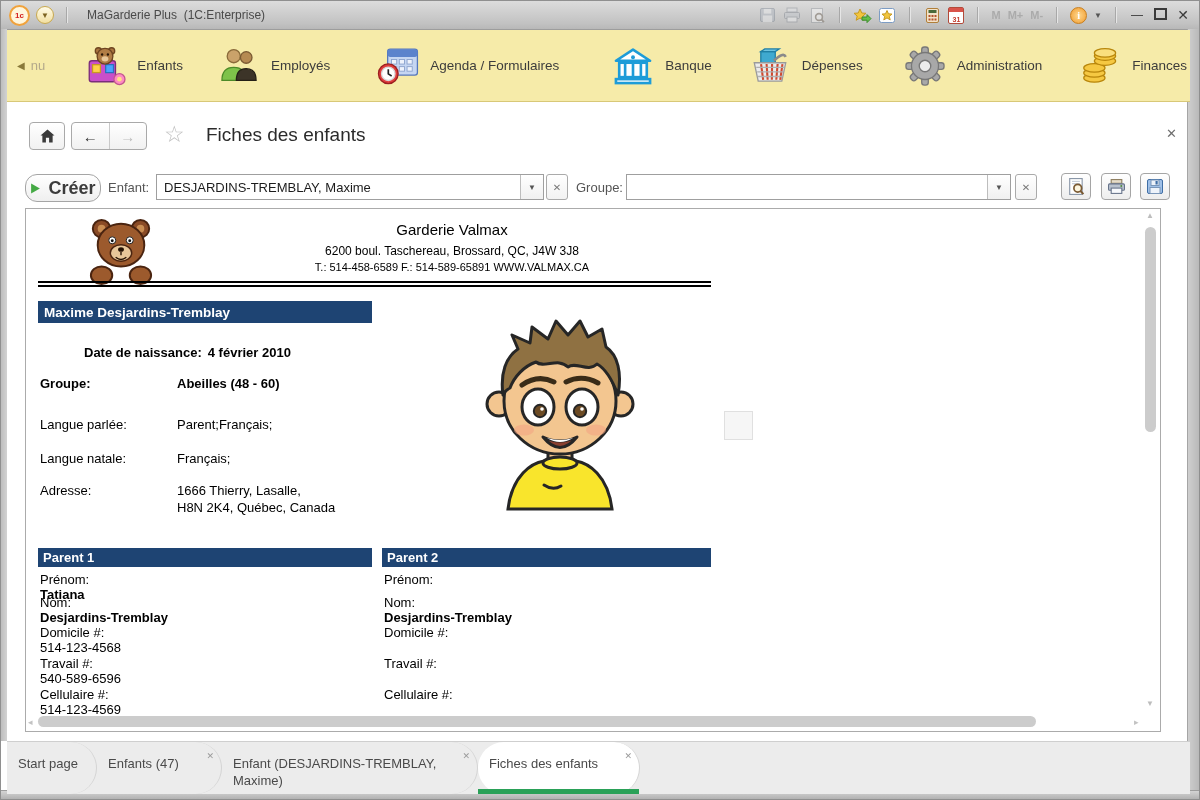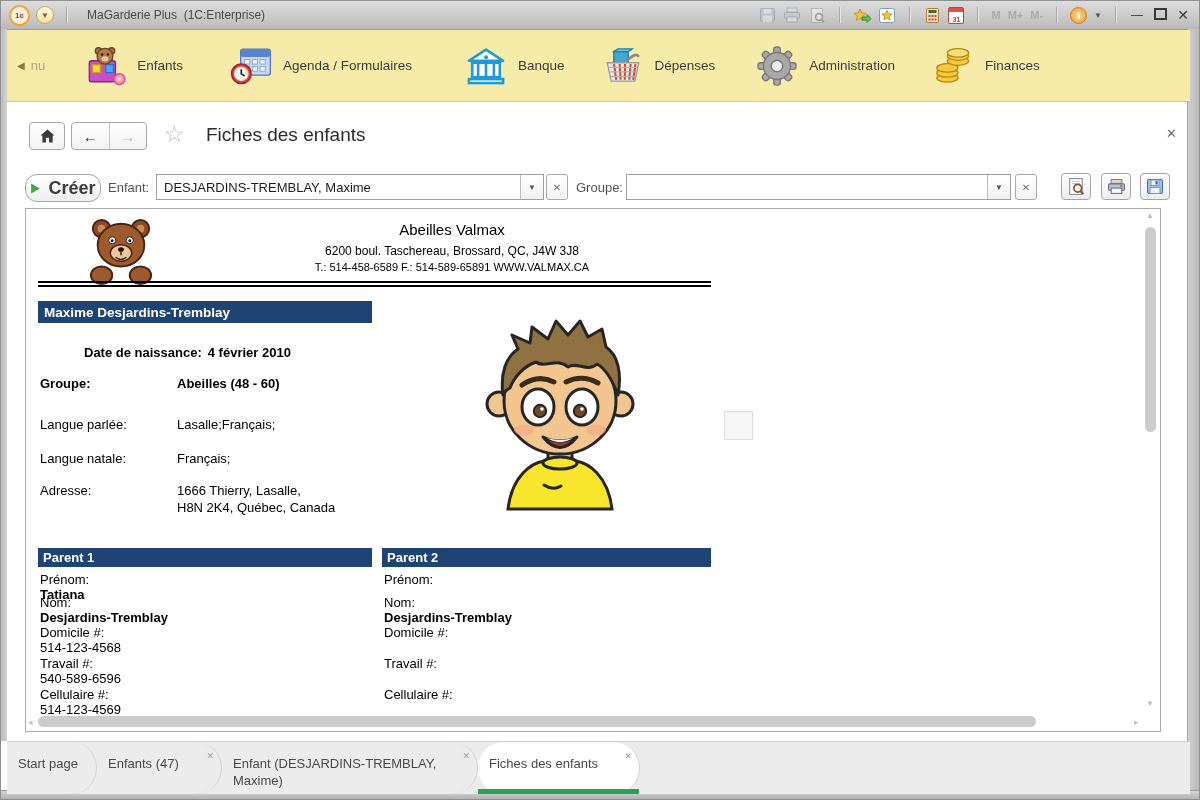--- a/index.html
+++ b/index.html
@@ -224,20 +224,31 @@
             <circle cx="16" cy="8.5" r="6" fill="#b07c45" stroke="#6e4520"></circle>
             <ellipse cx="16" cy="10.5" rx="2.6" ry="2" fill="#e8c79a"></ellipse>
             <circle cx="13.8" cy="7.2" r=".9" fill="#281607"></circle>
             <circle cx="18.2" cy="7.2" r=".9" fill="#281607"></circle>
             <circle cx="27" cy="26" r="4.2" fill="#ff8ac2" stroke="#c2568e"></circle>
             <circle cx="27" cy="26" r="1.8" fill="#ffe083"></circle>
           </svg>
         </span>
       <span class="rlb">Enfants</span>
     </div>
+    <div class="rsec" style="margin-left:34px;">
+      <span class="ric">
+        <svg width="42" height="42" viewBox="0 0 32 32">
+            <circle cx="12" cy="8.5" r="5" fill="#caa26a" stroke="#8a6a3a"></circle>
+            <path d="M3 27 q0-10 9-10 q9 0 9 10 z" fill="#7ec24a" stroke="#4c8a28"></path>
+            <circle cx="21.5" cy="9.5" r="4.4" fill="#b58a52" stroke="#7a5a33"></circle>
+            <path d="M14 27 q0-9 7.5-9 q7.5 0 7.5 9 z" fill="#3c3428" stroke="#241f16"></path>
+          </svg>
+        </span>
+      <span class="rlb">Employés</span>
+    </div>
     <div class="rsec" style="margin-left:46px;">
       <span class="ric">
         <svg width="44" height="42" viewBox="0 0 34 32">
             <rect x="9" y="3" width="23" height="20" rx="2" fill="#c5d6f2" stroke="#5577bb"></rect>
             <rect x="9" y="3" width="23" height="6" rx="2" fill="#5b83cc"></rect>
             <g fill="#eef3fc" stroke="#8aa2cc" stroke-width=".7">
               <rect x="12" y="11" width="4" height="3.5"></rect>
               <rect x="18" y="11" width="4" height="3.5"></rect>
               <rect x="24" y="11" width="4" height="3.5"></rect>
               <rect x="12" y="16.5" width="4" height="3.5" fill="#e05a5a"></rect>
@@ -386,41 +397,41 @@
           <circle cx="44" cy="24.5" r="1.5" fill="#111"></circle>
         <ellipse cx="35" cy="37" rx="11" ry="8.5" fill="#e8c79a" stroke="#4a2410" stroke-width="1.5"></ellipse>
         <ellipse cx="35" cy="33.5" rx="3" ry="2.4" fill="#241204"></ellipse>
         <path d="M35 36 v3.5 M29.5 41.5 q5.5 4.5 11 0" stroke="#241204" stroke-width="1.4" fill="none"></path>
         <ellipse cx="15" cy="60" rx="11" ry="9" fill="#9c5a2d" stroke="#4a2410" stroke-width="2"></ellipse>
         <ellipse cx="55" cy="60" rx="11" ry="9" fill="#9c5a2d" stroke="#4a2410" stroke-width="2"></ellipse>
       </svg>
     </div>
 
     <div id="org-head">
-      <div id="org-name">Abeilles Valmax</div>
+      <div id="org-name">Garderie Valmax</div>
       <div id="org-addr">6200 boul. Taschereau, Brossard, QC, J4W 3J8</div>
       <div id="org-contact">T.: 514-458-6589 F.: 514-589-65891 WWW.VALMAX.CA</div>
     </div>
     <div id="dblline"></div>
 
     <div class="navybar" id="childbar">
       <span>Maxime Desjardins-Tremblay</span>
     </div>
 
     <div class="irow" id="row-birth">
       <span class="bold">Date de naissance:</span>
       <span class="bold" style="margin-left:6px;">4 février 2010</span>
     </div>
     <div class="irow" id="row-groupe">
       <span class="ilabel bold">Groupe:</span>
       <span class="bold">Abeilles (48 - 60)</span>
     </div>
     <div class="irow" id="row-parlee">
       <span class="ilabel">Langue parlée:</span>
-      <span>Lasalle;Français;</span>
+      <span>Parent;Français;</span>
     </div>
     <div class="irow" id="row-natale">
       <span class="ilabel">Langue natale:</span>
       <span>Français;</span>
     </div>
     <div class="irow" id="row-adresse">
       <span class="ilabel">Adresse:</span>
       <span>
         <span style="display:block;">1666 Thierry, Lasalle,</span>
         <span style="display:block;margin-top:2px;">H8N 2K4, Québec, Canada</span>

